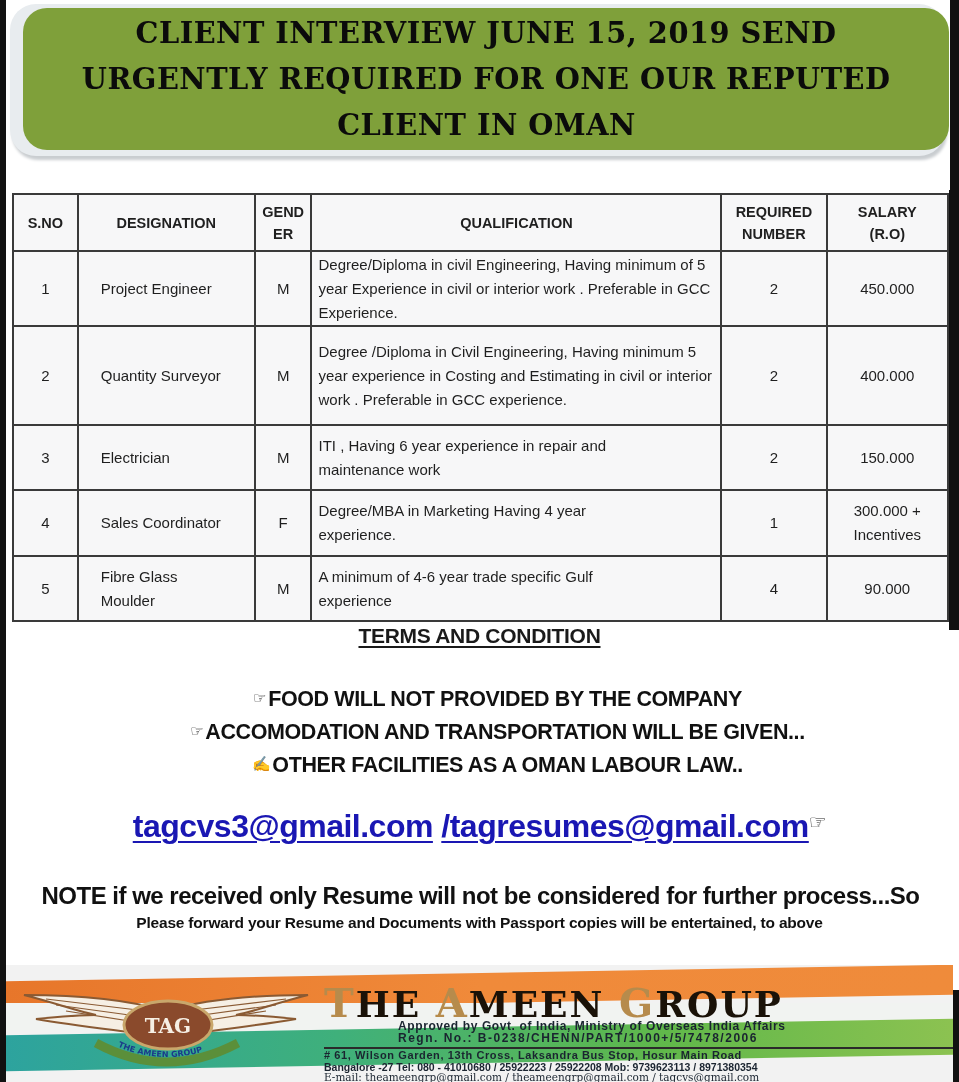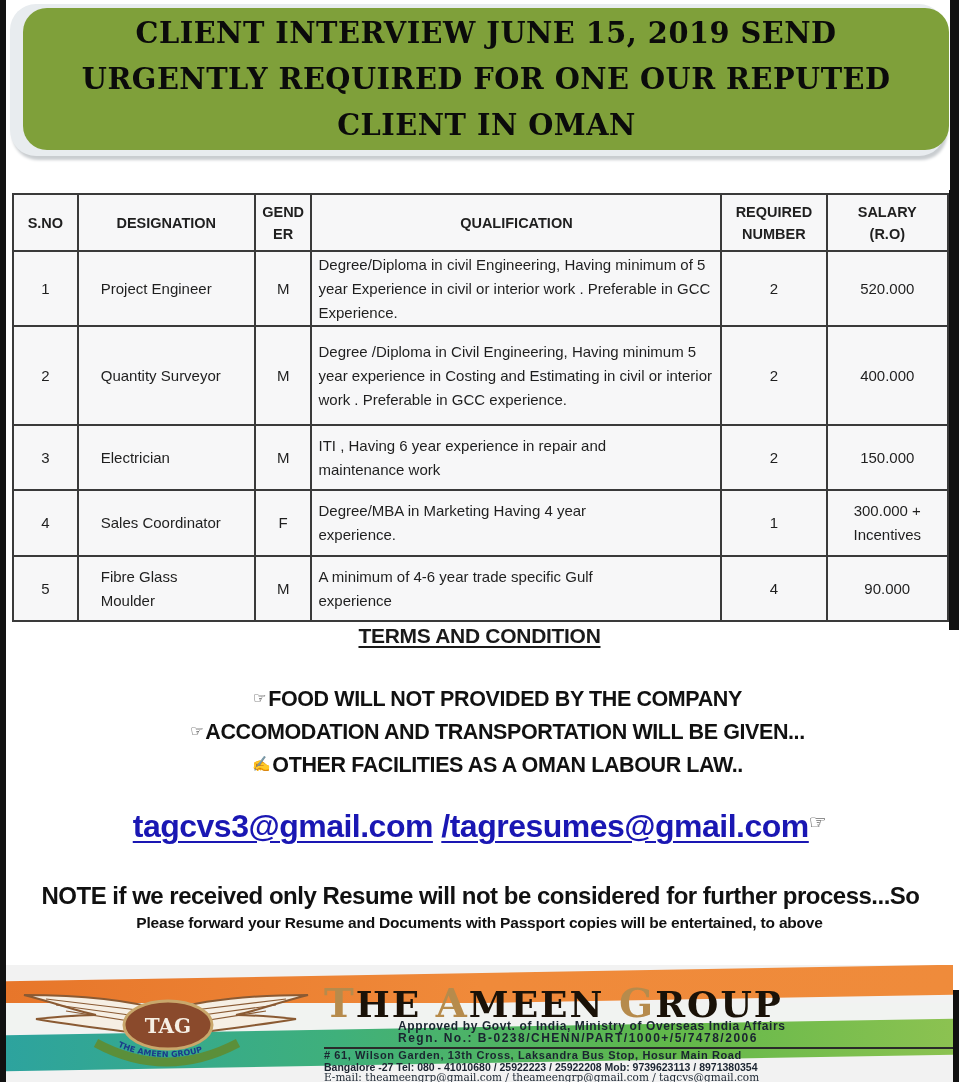--- a/index.html
+++ b/index.html
@@ -114,21 +114,21 @@
         <th class="col-sal"><span style="display:inline-block;width:70px;">SALARY (R.O)</span></th>
       </tr>
     </thead>
     <tbody>
       <tr style="height:75px;">
         <td>1</td>
         <td class="left">Project Engineer</td>
         <td>M</td>
         <td class="qual">Degree/Diploma in civil Engineering, Having minimum of 5 year Experience  in civil or interior work . Preferable in GCC Experience.</td>
         <td>2</td>
-        <td>520.000</td>
+        <td>450.000</td>
       </tr>
       <tr style="height:99px;">
         <td>2</td>
         <td class="left">Quantity Surveyor</td>
         <td>M</td>
         <td class="qual">Degree /Diploma in Civil Engineering, Having minimum 5 year experience in Costing and Estimating in civil  or interior work . Preferable in GCC experience.</td>
         <td>2</td>
         <td>400.000</td>
       </tr>
       <tr style="height:65px;">

